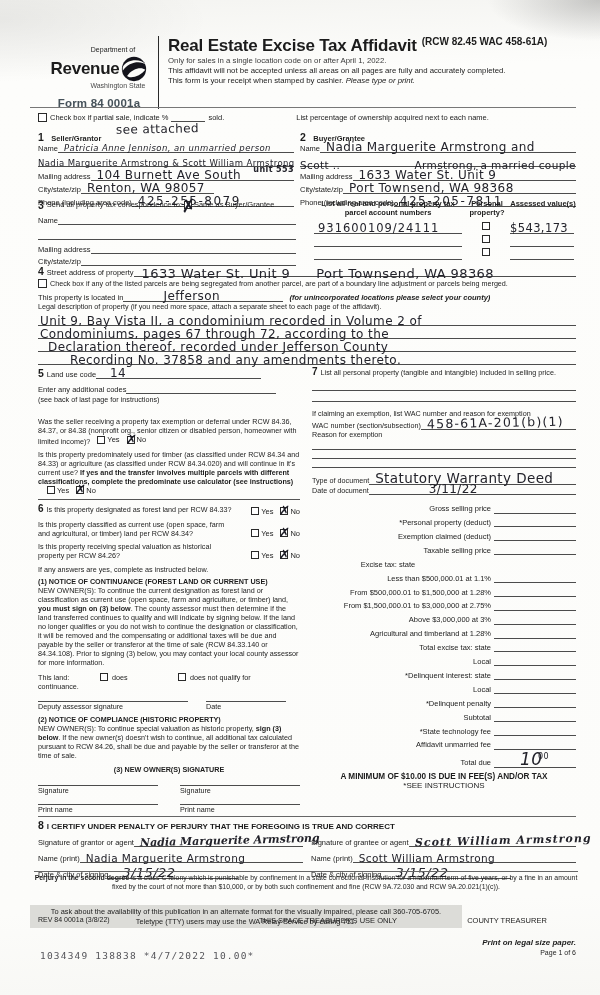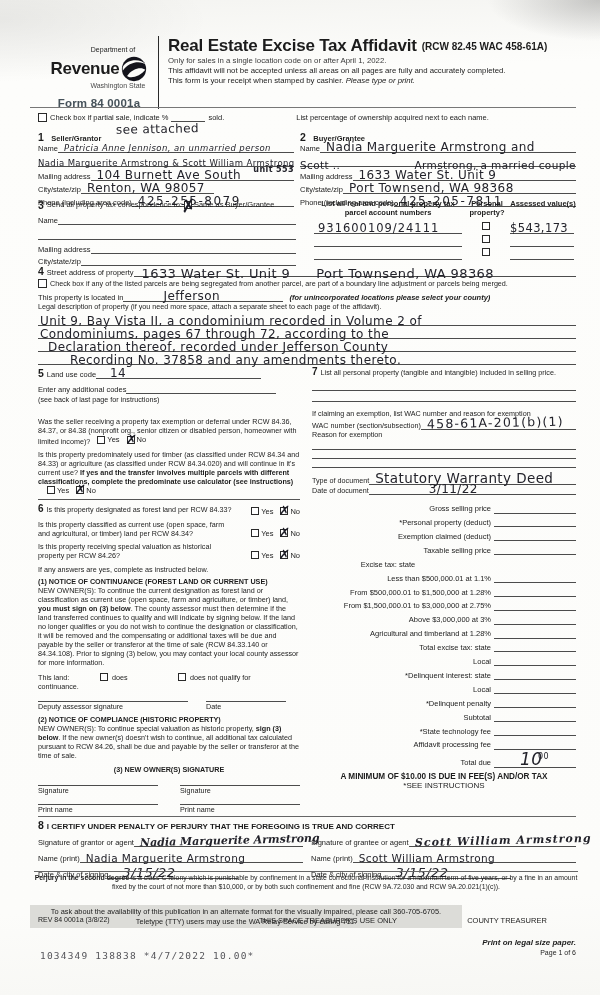--- a/index.html
+++ b/index.html
@@ -63,21 +63,21 @@
               <path d="M2 17 C9 6 23 5 29 10 C22 2 6 4 2 13 Z" fill="#fdfdfb"></path>
               <path d="M7 23 C13 14 24 12 28 16 C23 23 11 27 7 23 Z" fill="#fdfdfb"></path>
             </svg>
           </span>
         </div>
         <div style="font-size:7px; color:#4a4a4a; text-align:right; padding-right:2px;">Washington State</div>
       </div>
       <div style="font-size:11.5px; font-weight:bold; color:#46525a; margin-top:5px; letter-spacing:.2px;">Form 84 0001a</div>
     </div>
     <div style="flex:1; border-left:1.5px solid #2a2a2a; padding-left:9px;">
-      <div style="display:flex; align-items:center; gap:5px;">
+      <div style="display:flex; align-items:flex-start; gap:5px;">
         <span style="font-size:17px; font-weight:bold; letter-spacing:-0.2px;">Real Estate Excise Tax Affidavit</span>
         <span style="font-size:10px; font-weight:600;">(RCW 82.45 WAC 458-61A)</span>
       </div>
       <div class="hdr-sub" style="color:#3b3b3b;">Only for sales in a single location code on or after April 1, 2022.</div>
       <div class="hdr-sub">This affidavit will not be accepted unless all areas on all pages are fully and accurately completed.</div>
       <div class="hdr-sub"><span>This form is your receipt when stamped by cashier. </span><span class="i">Please type or print.</span></div>
     </div>
   </div>
 
   <div class="abs" style="left:30px; top:107px; width:546px; border-top:1px solid #777;"></div>
@@ -461,21 +461,21 @@
         </div>
       <div class="trow">
           <span class="tl">Subtotal</span>
           <span class="fill"></span>
         </div>
       <div class="trow">
           <span class="tl">*State technology fee</span>
           <span class="fill"></span>
         </div>
       <div class="trow">
-          <span class="tl">Affidavit processing fee</span>
+          <span class="tl">Affidavit unmarried fee</span>
           <span class="fill"></span>
         </div>
       <div class="trow" style="height:14px;">
         <span class="tl">Total due</span>
         <span class="fill">
           <span class="hw" style="position:absolute; left:26px; bottom:-2px; font-size:17px; font-style:italic;">10</span>
           <span class="hw" style="position:absolute; left:44px; bottom:6px; font-size:8px;">00</span>
         </span>
       </div>
     </div>

